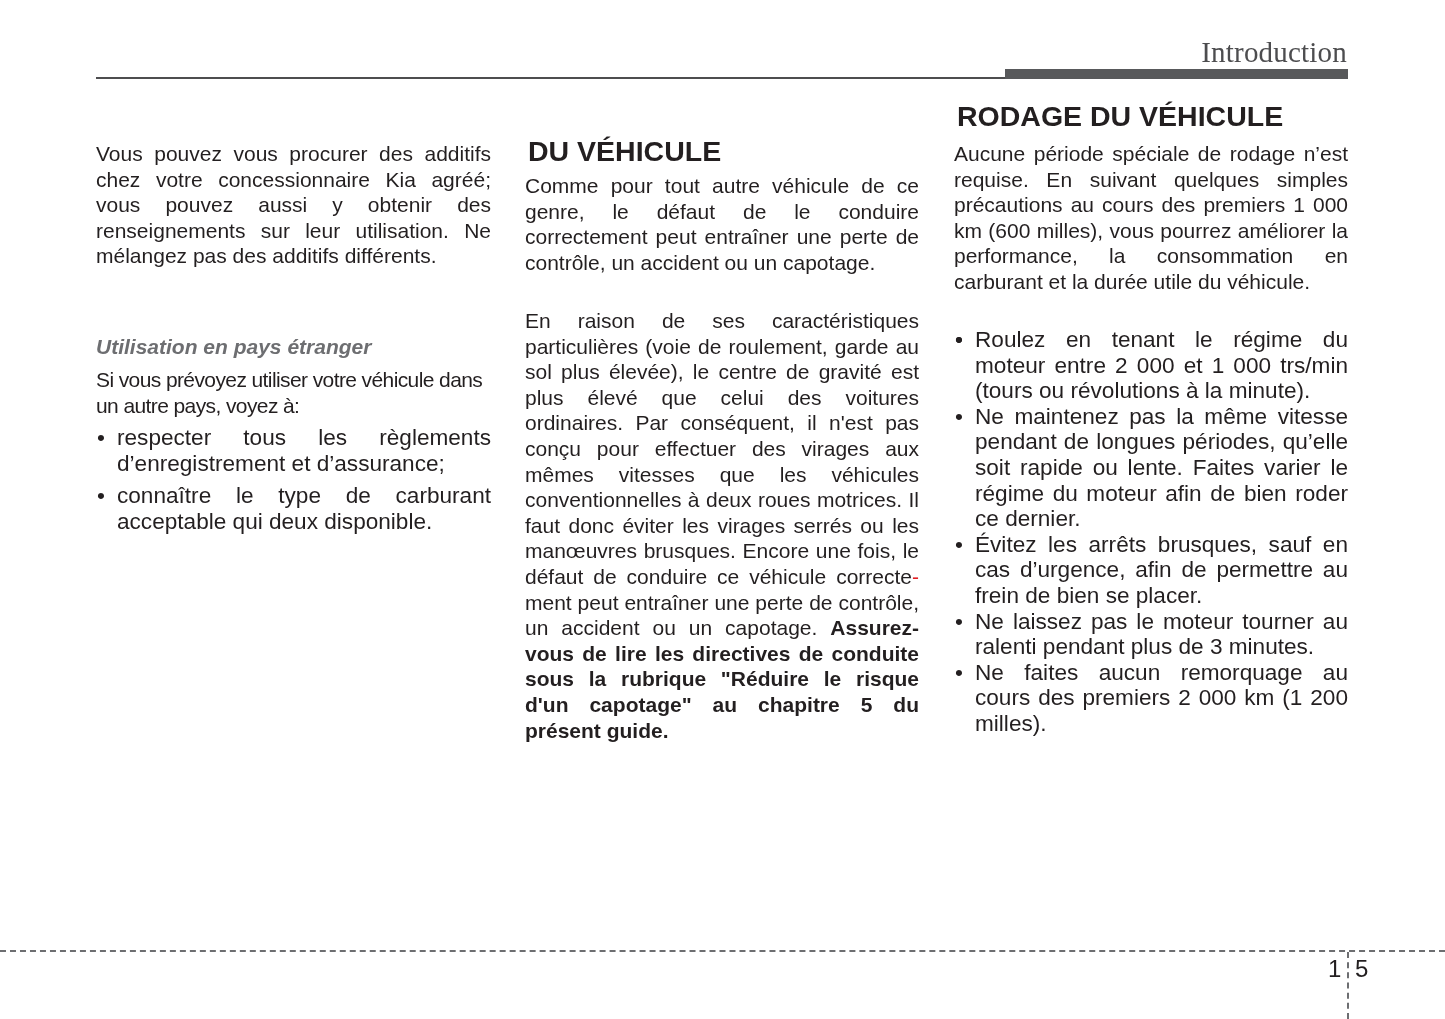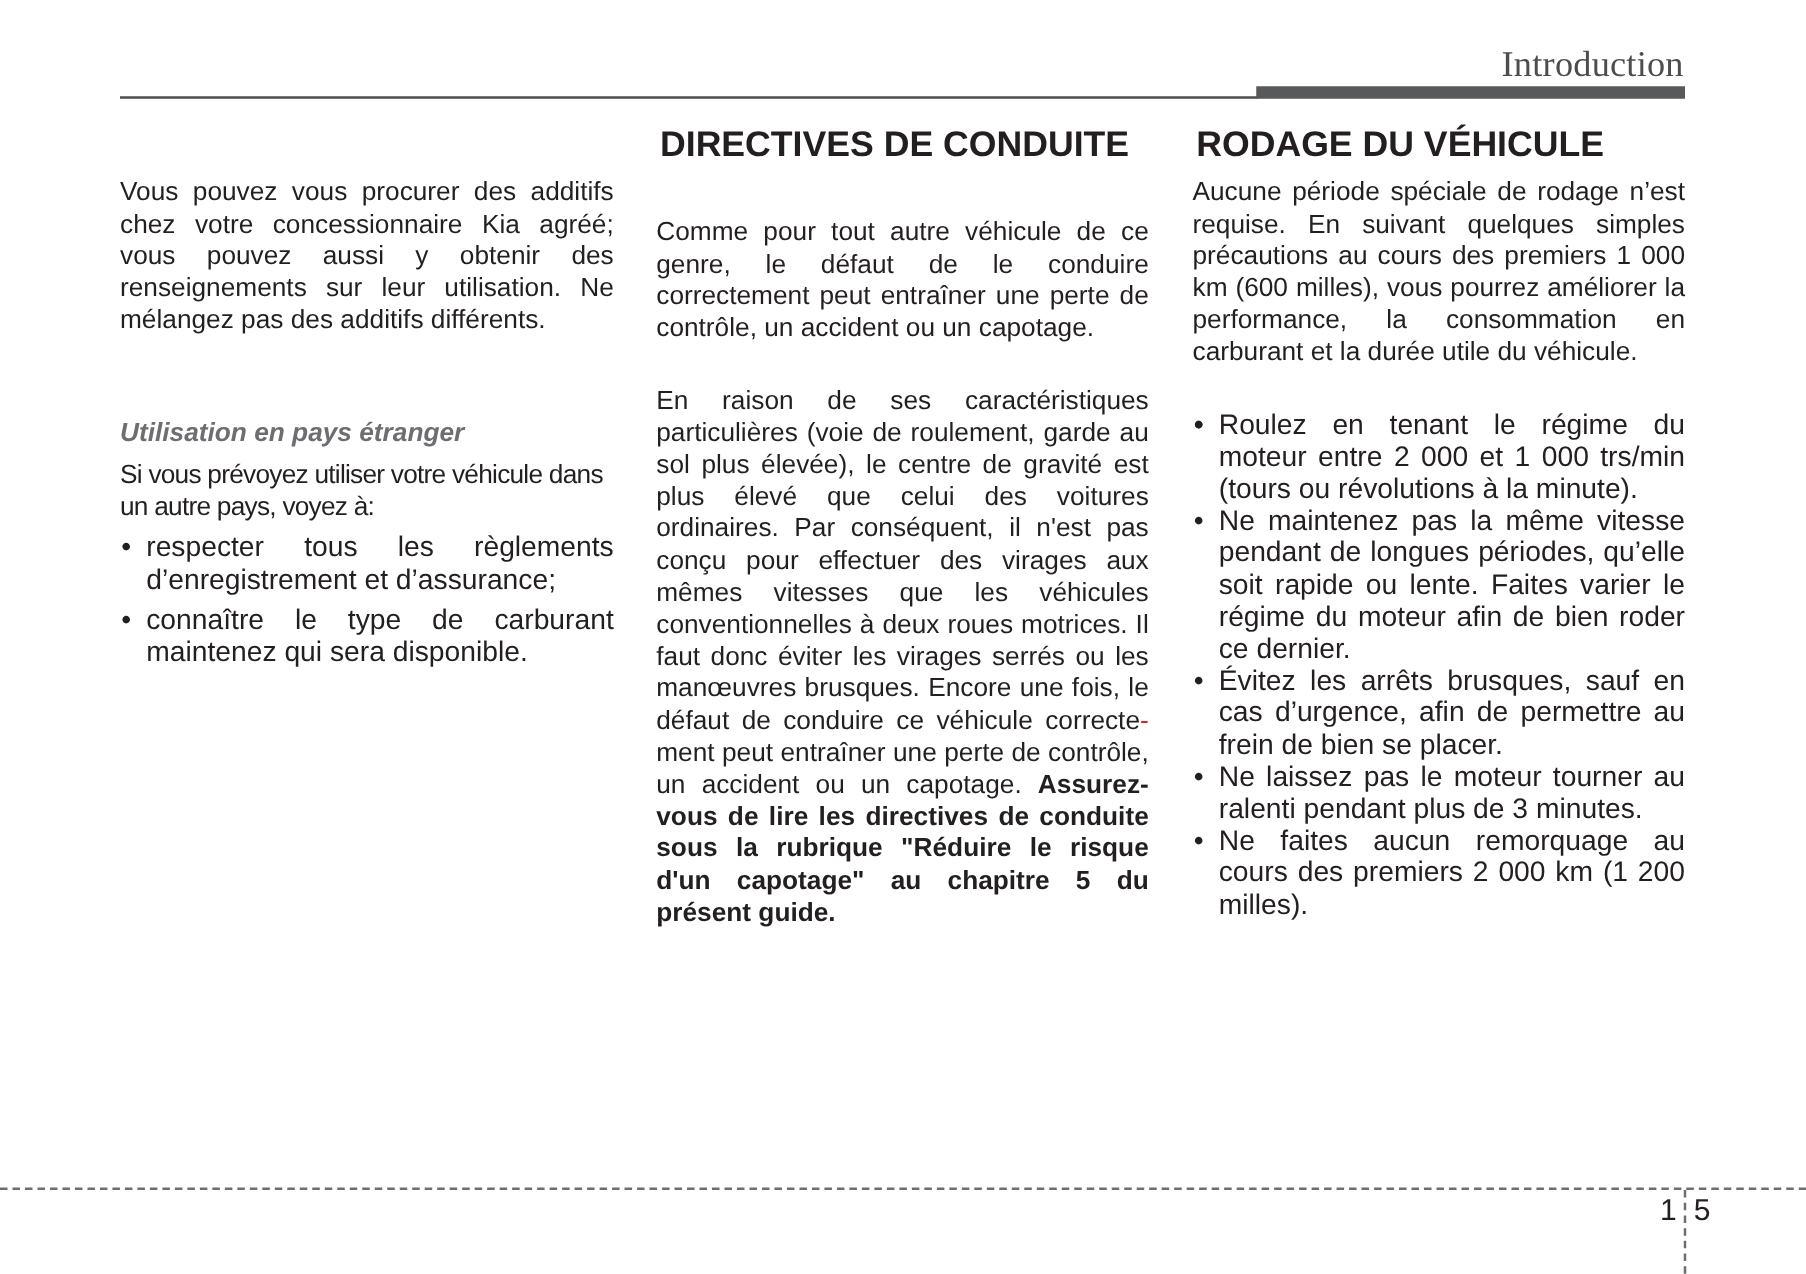--- a/index.html
+++ b/index.html
@@ -44,28 +44,29 @@
   <p class="body-text" style="position:absolute; top:141px; width:395px;">Vous pouvez vous procurer des additifs chez votre concessionnaire Kia agréé; vous pouvez aussi y obtenir des renseignements sur leur utilisation. Ne mélangez pas des additifs différents.</p>
   <p class="subheading" style="position:absolute; top:334px; width:395px;">Utilisation en pays étranger</p>
   <p class="body-text" style="position:absolute; top:367px; width:395px; letter-spacing:-0.6px; text-align:left;">Si vous prévoyez utiliser votre véhicule dans un autre pays, voyez à:</p>
   <ul class="bullets" style="position:absolute; top:425px; width:395px;">
     <li style="margin-bottom:7px;">
       <span class="dot">•</span>
       <span>respecter tous les règlements d’enregistrement et d’assurance;</span>
     </li>
     <li>
       <span class="dot">•</span>
-      <span>connaître le type de carburant maintenez qui sera disponible.</span>
+      <span>connaître le type de carburant acceptable qui deux disponible.</span>
     </li>
   </ul>
 </div>
 
 <div class="col col2">
   <h2 class="heading" style="position:absolute; top:99px; left:3px; width:400px;">
-    <span>DIRECTIVES DE CONDUITE</span><br>
+    <br>
+    <span>DU VÉHICULE</span>
   </h2>
   <p class="body-text" style="position:absolute; top:173px; width:394px;">Comme pour tout autre véhicule de ce genre, le défaut de le conduire correctement peut entraîner une perte de contrôle, un accident ou un capotage.</p>
   <p class="body-text" style="position:absolute; top:308px; width:394px;"><span>En raison de ses caractéristiques particulières (voie de roulement, garde au sol plus élevée), le centre de gravité est plus élevé que celui des voitures ordinaires. Par conséquent, il n'est pas conçu pour effectuer des virages aux mêmes vitesses que les véhicules conventionnelles à deux roues motrices. Il faut donc éviter les virages serrés ou les manœuvres brusques. Encore une fois, le défaut de conduire ce véhicule correcte</span><span class="red-hyphen">-</span> <span>ment peut entraîner une perte de contrôle, un accident ou un capotage. </span><b>Assurez-vous de lire les directives de conduite sous la rubrique "Réduire le risque d'un capotage" au chapitre 5 du présent guide.</b></p>
 </div>
 
 <div class="col col3">
   <h2 class="heading" style="position:absolute; top:99px; left:3px; width:400px;">RODAGE DU VÉHICULE</h2>
   <p class="body-text" style="position:absolute; top:141px; width:394px;">Aucune période spéciale de rodage n’est requise. En suivant quelques simples précautions au cours des premiers 1 000 km (600 milles), vous pourrez améliorer la performance, la consommation en carburant et la durée utile du véhicule.</p>
   <ul class="bullets" style="position:absolute; top:327px; width:394px;">
     <li>

